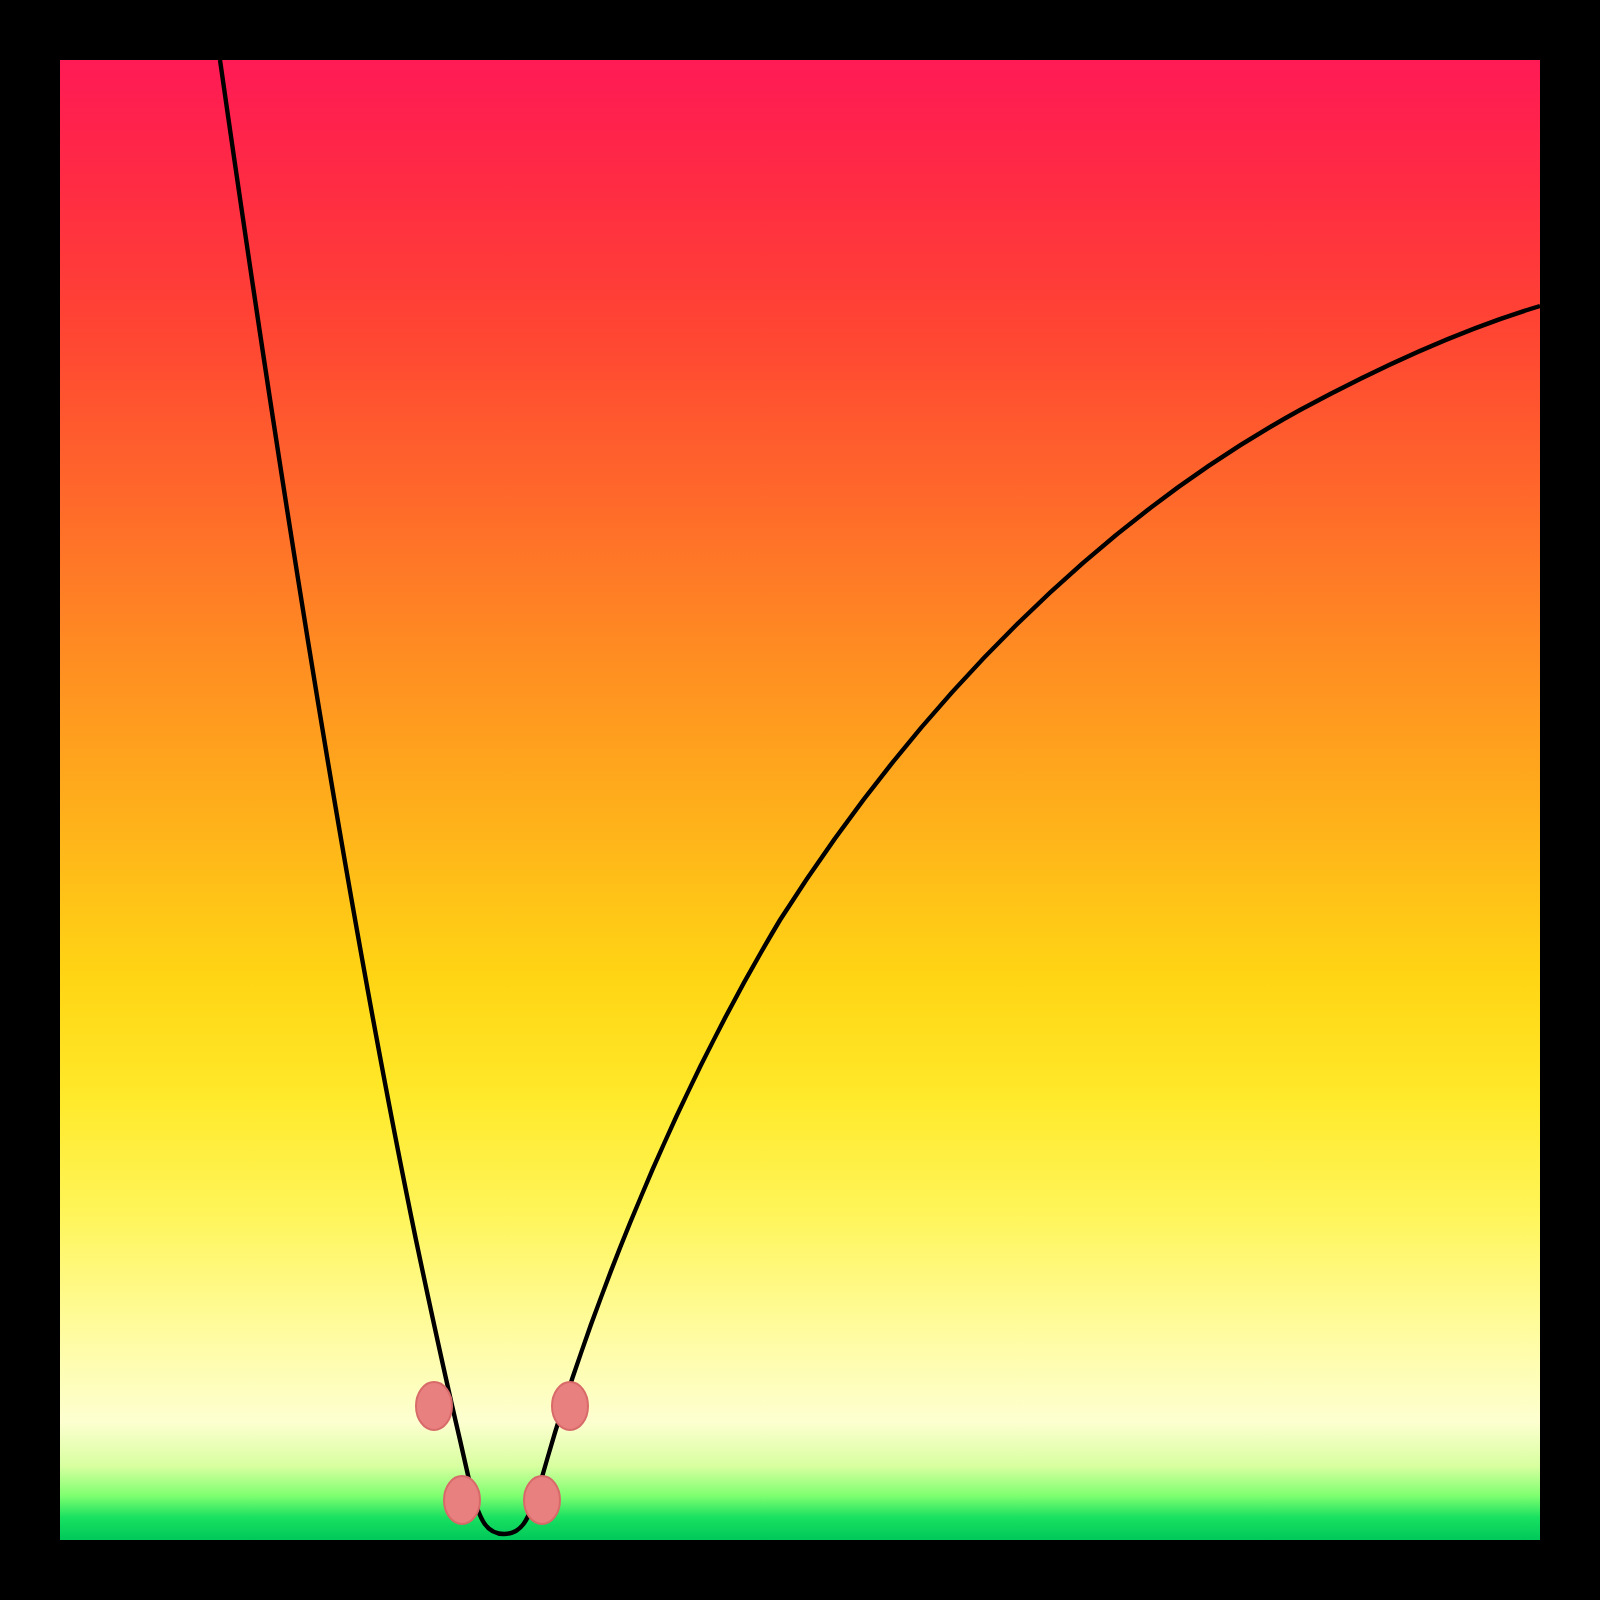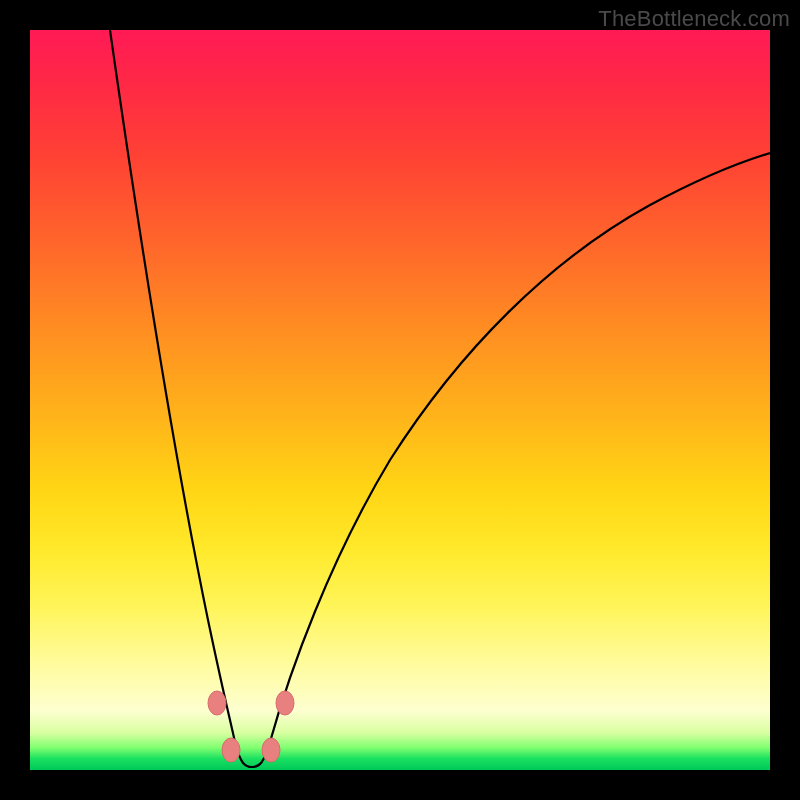--- a/index.html
+++ b/index.html
@@ -90,14 +90,13 @@
                C 670 148, 710 132, 740 123" fill="none" stroke="#000" stroke-width="2.2"></path>
 
       <ellipse class="bead" cx="187" cy="673" rx="9" ry="12"></ellipse>
       <ellipse class="bead" cx="201" cy="720" rx="9" ry="12"></ellipse>
       <ellipse class="bead" cx="241" cy="720" rx="9" ry="12"></ellipse>
       <ellipse class="bead" cx="255" cy="673" rx="9" ry="12"></ellipse>
     </svg>
 
   </div>
 
-  <div class="watermark">TheBottleneck.com</div>
 </div>
 
 </body></html>

